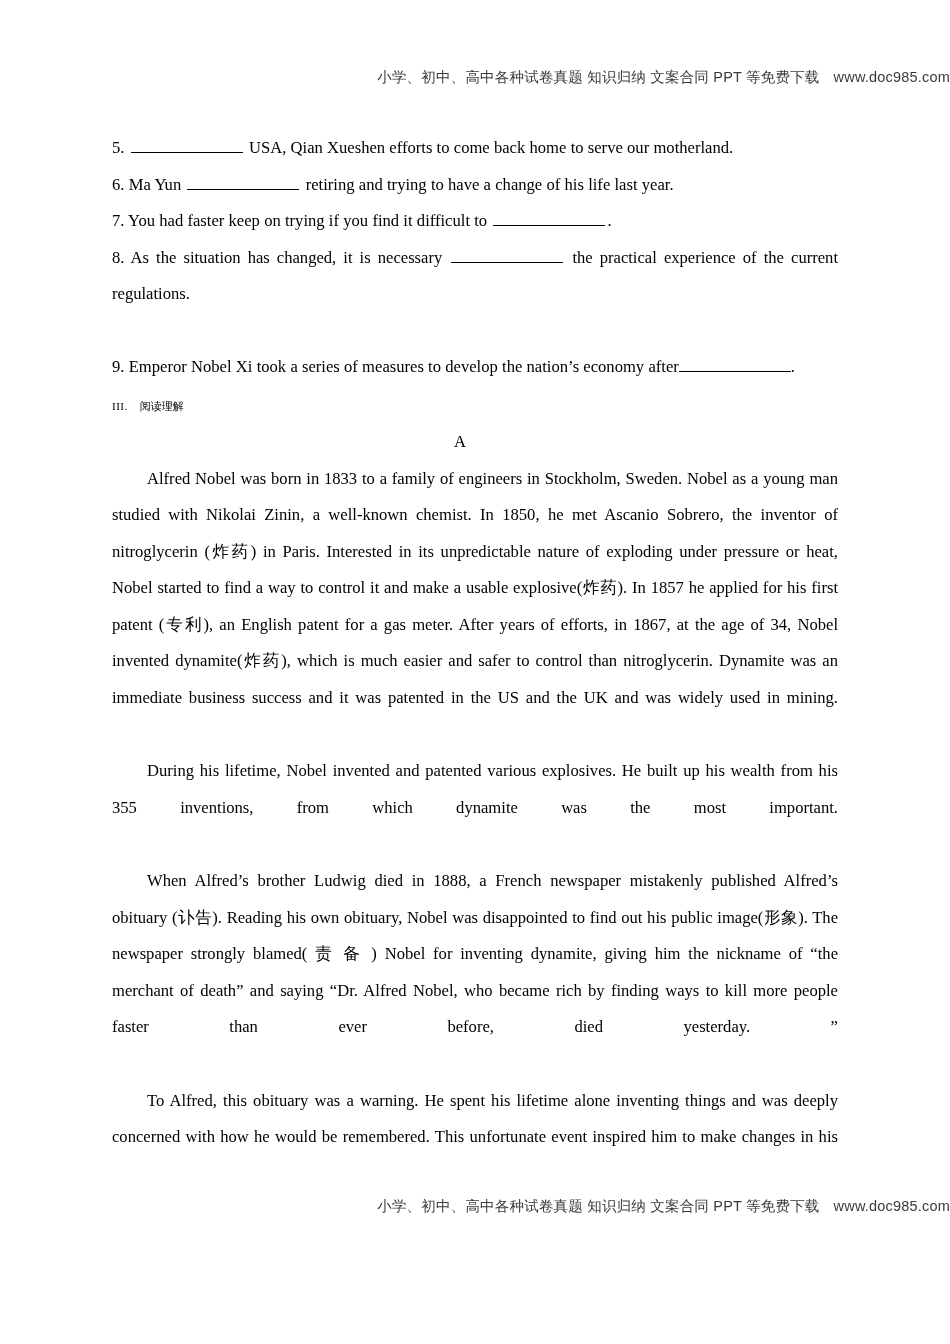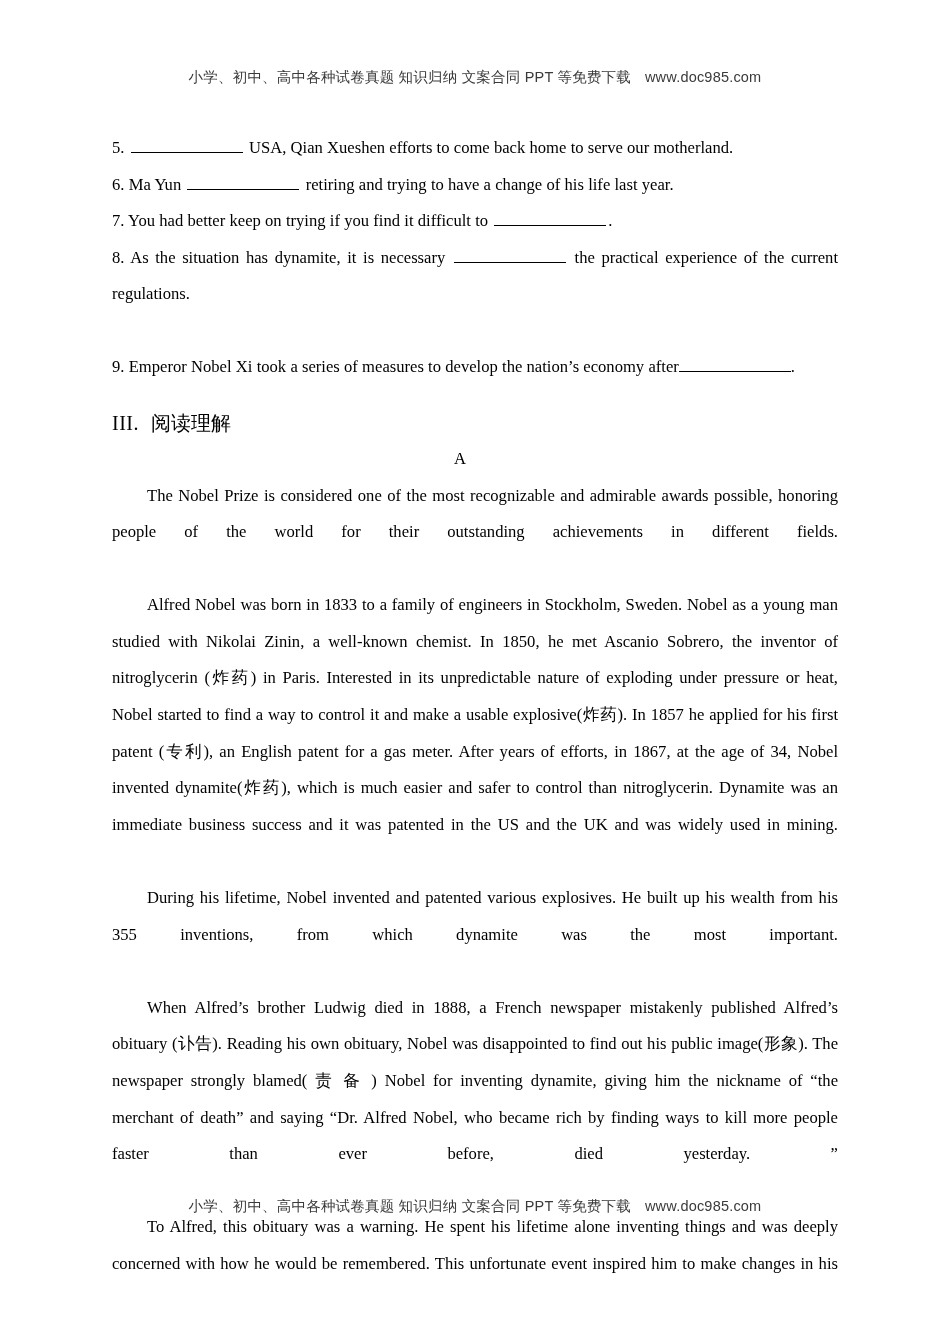--- a/index.html
+++ b/index.html
@@ -19,21 +19,21 @@
     position: absolute;
     left: 0; top: 0;
     width: 950px;
     height: 1344px;
     box-sizing: border-box;
   }
   .running-head, .running-foot {
     position: absolute;
     left: 0;
     width: 950px;
-    text-align: center;
+    text-align: right;
     font-family: "Liberation Sans", "DejaVu Sans", sans-serif;
     font-size: 14.5px;
     color: #3a3a3a;
     letter-spacing: 0.2px;
     white-space: nowrap;
   }
   .running-head { top: 68px; }
   .running-foot { top: 1197px; }
   .running-head .url, .running-foot .url { margin-left: 14px; }
 
@@ -64,23 +64,23 @@
     display: inline-block;
     border-bottom: 1px solid #000;
     height: 0.95em;
     vertical-align: baseline;
     margin: 0 2px;
   }
   .blank.w-std { width: 112px; }
   .blank.w-tight { width: 112px; margin: 0 0 0 0; }
 
   .section-head {
-    font-size: 20px;
+    font-size: 11px;
     line-height: 36.5px;
-    margin-top: 19px;
+    margin-top: 2px;
   }
   .section-head .numeral { letter-spacing: 0.5px; }
   .section-head .cn {
     font-family: "Liberation Serif", "DejaVu Serif", serif;
     margin-left: 12px;
   }
 
   .passage-label {
     text-align: center;
     font-size: 16.6px;
@@ -123,44 +123,43 @@
 
     <div class="q-line">
       <span>6.</span>
       <span>Ma Yun</span>
       <span class="blank w-std"></span>
       <span>retiring and trying to have a change of his life last year.</span>
     </div>
 
     <div class="q-line">
       <span>7.</span>
-      <span>You had better keep on trying if you find it difficult to</span>
+      <span>You had faster keep on trying if you find it difficult to</span>
       <span class="blank w-std"></span><span>.</span>
     </div>
 
     <div class="q-line wrapped">
       <span>8.</span>
-      <span>As the situation has dynamite, it is necessary</span>
+      <span>As the situation has changed, it is necessary</span>
       <span class="blank w-std"></span>
       <span>the practical experience of the current regulations.</span>
     </div>
 
     <div class="q-line">
       <span>9.</span>
       <span>Emperor Nobel Xi took a series of measures to develop the nation’s economy after</span><span class="blank w-tight"></span><span>.</span>
     </div>
 
 
     <div class="section-head">
       <span class="numeral">III.</span><span class="cn">阅读理解</span>
     </div>
 
     <div class="passage-label">A</div>
 
-    <p class="para lastline-justify">The Nobel Prize is considered one of the most recognizable and admirable awards possible, honoring people of the world for their outstanding achievements in different fields.</p>
 
     <p class="para lastline-justify">Alfred Nobel was born in 1833 to a family of engineers in Stockholm, Sweden. Nobel as a young man studied with Nikolai Zinin, a well-known chemist. In 1850, he met Ascanio Sobrero, the inventor of nitroglycerin (炸药) in Paris. Interested in its unpredictable nature of exploding under pressure or heat, Nobel started to find a way to control it and make a usable explosive(炸药). In 1857 he applied for his first patent (专利), an English patent for a gas meter. After years of efforts, in 1867, at the age of 34, Nobel invented dynamite(炸药), which is much easier and safer to control than nitroglycerin. Dynamite was an immediate business success and it was patented in the US and the UK and was widely used in mining.</p>
 
     <p class="para lastline-justify">During his lifetime, Nobel invented and patented various explosives. He built up his wealth from his 355 inventions, from which dynamite was the most important.</p>
 
     <p class="para lastline-justify">When Alfred’s brother Ludwig died in 1888, a French newspaper mistakenly published Alfred’s obituary (讣告). Reading his own obituary, Nobel was disappointed to find out his public image(形象). The newspaper strongly blamed( 责 备 ) Nobel for inventing dynamite, giving him the nickname of “the merchant of death” and saying “Dr.  Alfred Nobel, who became rich by finding ways to kill more people faster than ever before, died yesterday. ”</p>
 
     <p class="para lastline-justify">To Alfred, this obituary was a warning. He spent his lifetime alone inventing things and was deeply concerned with how he would be remembered. This unfortunate event inspired him to make changes in his</p>
 
   </div>

